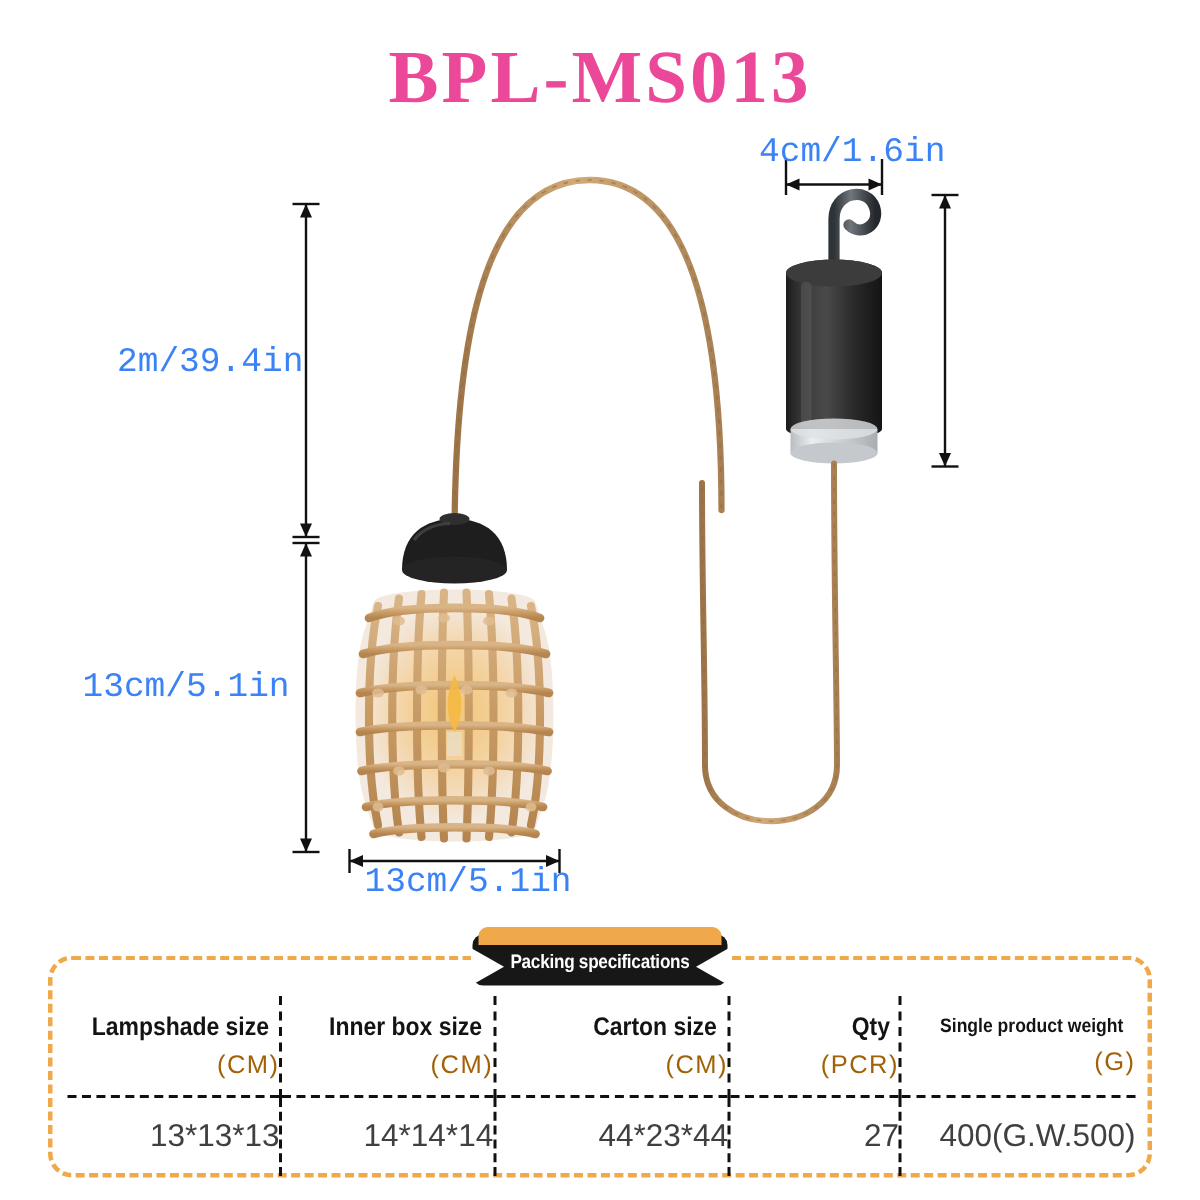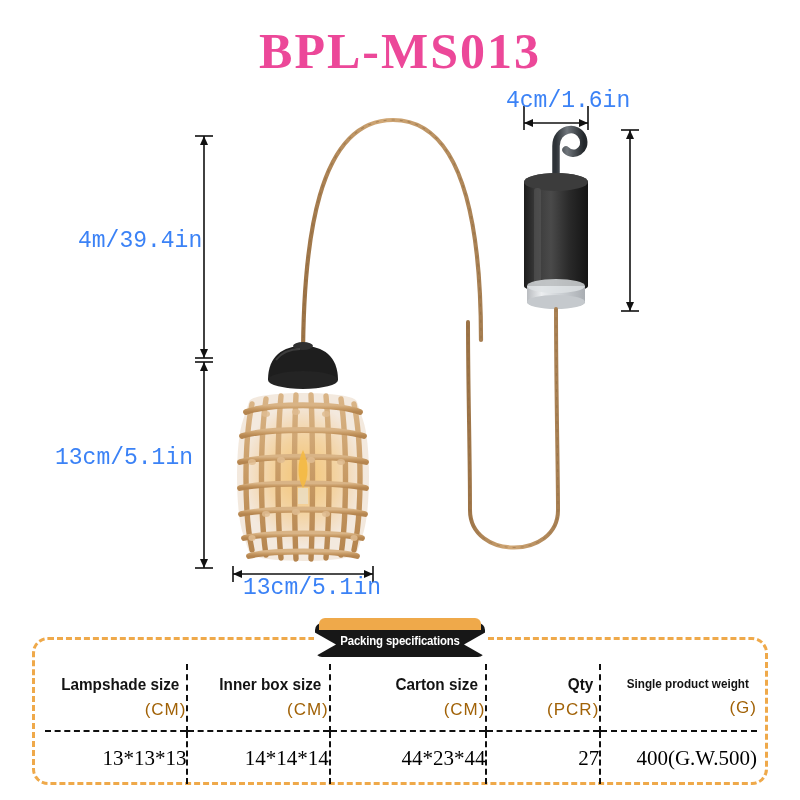--- a/index.html
+++ b/index.html
@@ -88,21 +88,21 @@
   .rowsep{border-top:2px dashed #101010;}
   .h-main{
     display:block;font-size:17px;color:#131313;font-weight:bold;
     transform:scaleX(0.9);line-height:1.25;
   }
   .h-main.small{font-size:13px;}
   .h-unit{
     display:block;font-size:17px;color:#a16207;margin-top:5px;
     letter-spacing:1px;
   }
-  .v-cell{font-size:21px;color:#000000;font-family:Liberation Serif, serif;}
+  .v-cell{font-size:21px;color:#404040;}
 
   
   .glow{
     position:absolute;left:250px;top:636px;width:300px;height:120px;
     background:radial-gradient(ellipse at center, rgba(255,214,150,.55) 0%, rgba(255,255,255,0) 70%);
     pointer-events:none;
   }
 </style>
 </head>
 <body>
@@ -277,21 +277,21 @@
       <g stroke="#111" stroke-width="1.6" fill="none">
         <line x1="621" y1="40" x2="639" y2="40"></line>
         <line x1="621" y1="221" x2="639" y2="221"></line>
         <line x1="630" y1="40" x2="630" y2="221"></line>
         <path d="M630 40 l-4 9 h8 z" fill="#111" stroke="none"></path>
         <path d="M630 221 l-4 -9 h8 z" fill="#111" stroke="none"></path>
       </g>
     </svg>
 
     
-    <div class="dimlabel" style="left:78px;top:138px;">4m/39.4in</div>
+    <div class="dimlabel" style="left:78px;top:138px;">2m/39.4in</div>
 
     <div class="dimlabel" style="left:55px;top:355px;">13cm/5.1in</div>
 
     <div class="dimlabel" style="left:243px;top:485px;">13cm/5.1in</div>
 
     <div class="dimlabel" style="left:506px;top:-2px;">4cm/1.6in</div>
 
   </div>
 
   <div class="glow"></div>

